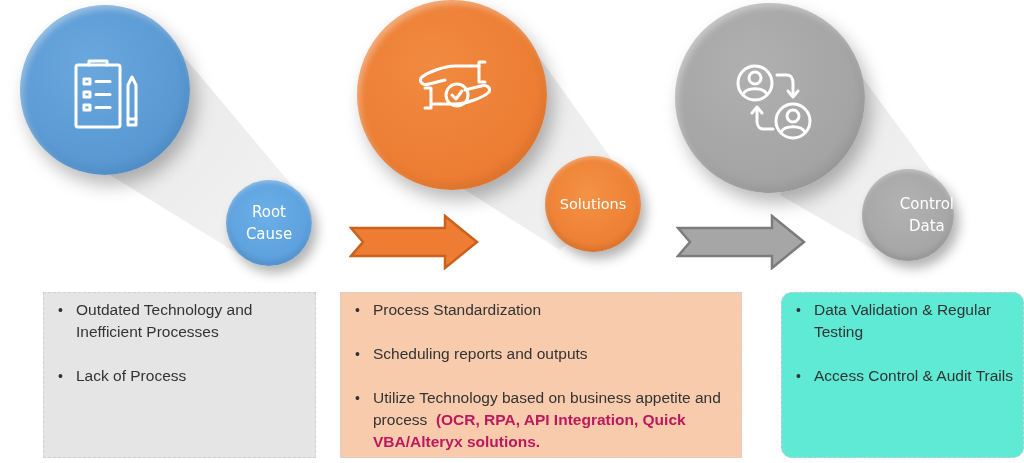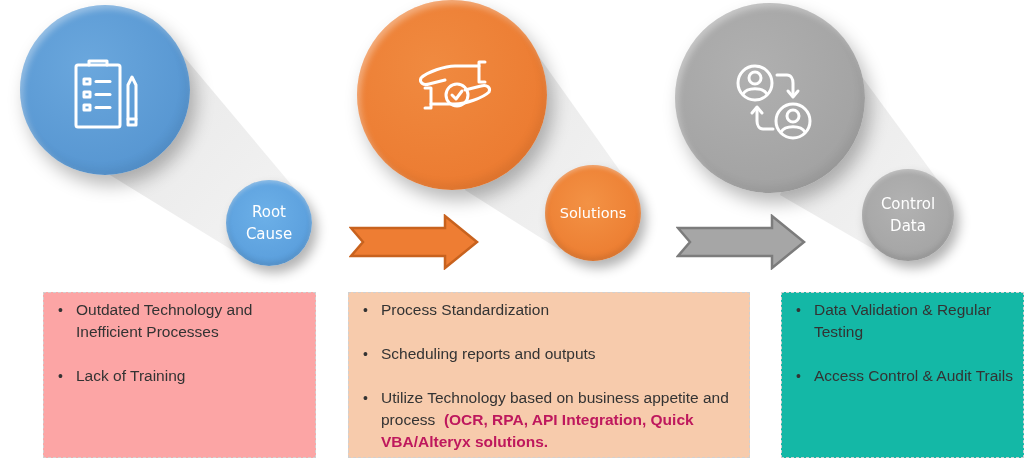--- a/index.html
+++ b/index.html
@@ -8,23 +8,23 @@
   .beam { position:absolute; left:0; top:0; }
   .big { position:absolute; border-radius:50%; box-shadow: 6px 10px 18px rgba(0,0,0,0.28), inset -4px -6px 10px rgba(0,0,0,0.06), inset 3px 4px 6px rgba(255,255,255,0.35); }
   .small { position:absolute; border-radius:50%; display:flex; align-items:center; justify-content:center; text-align:center; color:#fff; font-family:"DejaVu Sans", sans-serif; font-weight:normal; box-shadow: 5px 7px 12px rgba(0,0,0,0.3), inset 0 2px 4px rgba(255,255,255,0.35), inset 0 -3px 6px rgba(0,0,0,0.12); }
   .small span { display:block; line-height:22px; }
   .icon { position:absolute; }
   .box { position:absolute; top:292px; height:166px; box-sizing:border-box; padding:6px 10px 0 14px; font-family:"Liberation Sans", sans-serif; font-size:15.5px; color:#333; border:1px dashed #d0d0d0; }
   .box ul { margin:0; padding:0; list-style:none; }
   .box li { position:relative; padding-left:18px; line-height:22px; margin-bottom:22px; }
   .box li::before { content:"•"; position:absolute; left:0; top:0; font-size:14px; color:#333; }
   .box li b { font-weight:bold; color:#be185d; }
-  #box-blue { left:43px; width:273px; background:#fca5a5; }
-  #box-orange { left:348px; width:402px; background:#f7cbac; }
-  #box-gray { left:781px; width:243px; background:#14b8a6; }
+  #box-blue { left:43px; width:273px; background:#e5e5e5; }
+  #box-orange { left:340px; width:402px; background:#f7cbac; }
+  #box-gray { left:781px; width:243px; background:#5eead4;border-radius:11px; }
 </style>
 </head>
 <body>
 
 <svg class="beam" width="1024" height="463">
   <defs>
     <linearGradient id="beamg" x1="0" y1="0" x2="1" y2="1">
       <stop offset="0" stop-color="#e6e6e6"></stop>
       <stop offset="1" stop-color="#f4f4f4"></stop>
     </linearGradient>
@@ -58,58 +58,58 @@
 <div class="big" style="left:357px; top:0px; width:190px; height:190px; background:radial-gradient(circle at 40% 35%, #f08a40, #ec7c32 70%, #e2722a);">
   <svg class="icon" style="left:58px; top:58px;" width="80" height="76" viewBox="0 0 80 76" fill="none" stroke="#fff" stroke-width="3" stroke-linecap="round" stroke-linejoin="round">
     <path d="M70 4 H64 V8 H40 C30 8 12 14 6 20 C4 24 8 28 14 26 L30 22"></path>
     <path d="M64 8 V24 H70"></path>
     <path d="M10 50 H16 V46 H40 C50 46 68 40 74 34 C76 30 72 26 66 28 L50 32"></path>
     <path d="M16 46 V30 H10"></path>
     <circle cx="42" cy="37" r="11"></circle>
     <path d="M37 37 L41 41 L47 33"></path>
   </svg>
 </div>
-<div class="small" style="left:545px; top:165px; width:96px; height:96px; background:radial-gradient(circle at 45% 40%, #f39245, #ec7d31 75%, #de6f24); font-size:14.5px;">
+<div class="small" style="left:545px; top:156px; width:96px; height:96px; background:radial-gradient(circle at 45% 40%, #f39245, #ec7d31 75%, #de6f24); font-size:14.5px;">
   <div>
     <span>Solutions</span>
   </div>
 </div>
 
 <div class="big" style="left:675px; top:3px; width:190px; height:190px; background:radial-gradient(circle at 40% 35%, #b0b0b0, #a3a3a3 70%, #999);">
   <svg class="icon" style="left:58px; top:58px;" width="84" height="84" viewBox="0 0 84 84" fill="none" stroke="#fff" stroke-width="3" stroke-linecap="round" stroke-linejoin="round">
     <circle cx="22" cy="22" r="17"></circle>
     <circle cx="22" cy="17" r="6"></circle>
     <path d="M10 33 C14 26 30 26 34 33"></path>
     <circle cx="60" cy="60" r="17"></circle>
     <circle cx="60" cy="55" r="6"></circle>
     <path d="M48 71 C52 64 68 64 72 71"></path>
     <path d="M44 14 H54 C58 14 60 18 60 22 V34"></path>
     <path d="M55 30 L60 36 L65 30"></path>
     <path d="M40 68 H30 C26 68 24 64 24 60 V48"></path>
     <path d="M19 52 L24 46 L29 52"></path>
   </svg>
 </div>
-<div class="small" style="left:862px; top:169px; width:92px; height:92px; background:radial-gradient(circle at 45% 40%, #b2b2b2, #a4a4a4 75%, #949494); font-size:15px;">
+<div class="small" style="left:862px; top:169px; width:92px; height:92px; background:radial-gradient(circle at 45% 40%, #b2b2b2, #a4a4a4 75%, #949494); font-size:15px;justify-content:flex-end;">
   <div>
     <span>Control</span>
     <span>Data</span>
   </div>
 </div>
 
 <svg class="abs" style="left:349px; top:214px;" width="132" height="56" viewBox="0 0 132 56">
   <polygon points="2,14 96,14 96,2 128,28 96,54 96,42 2,42 14,28" fill="#ee7d33" stroke="#c8621e" stroke-width="2.5" stroke-linejoin="miter"></polygon>
 </svg>
 <svg class="abs" style="left:676px; top:214px;" width="132" height="56" viewBox="0 0 132 56">
   <polygon points="2,14 96,14 96,2 128,28 96,54 96,42 2,42 14,28" fill="#a6a6a6" stroke="#7c7c7c" stroke-width="2.5" stroke-linejoin="miter"></polygon>
 </svg>
 
 <div class="box" id="box-blue">
   <ul>
     <li>Outdated Technology and Inefficient Processes</li>
-    <li>Lack of Training</li>
+    <li>Lack of Process</li>
   </ul>
 </div>
 
 <div class="box" id="box-orange">
   <ul>
     <li>Process Standardization</li>
     <li>Scheduling reports and outputs</li>
     <li><span style="white-space:pre-wrap;">Utilize Technology based on business appetite and process  </span><b>(OCR, RPA, API Integration, Quick VBA/Alteryx solutions.</b></li>
   </ul>
 </div>

